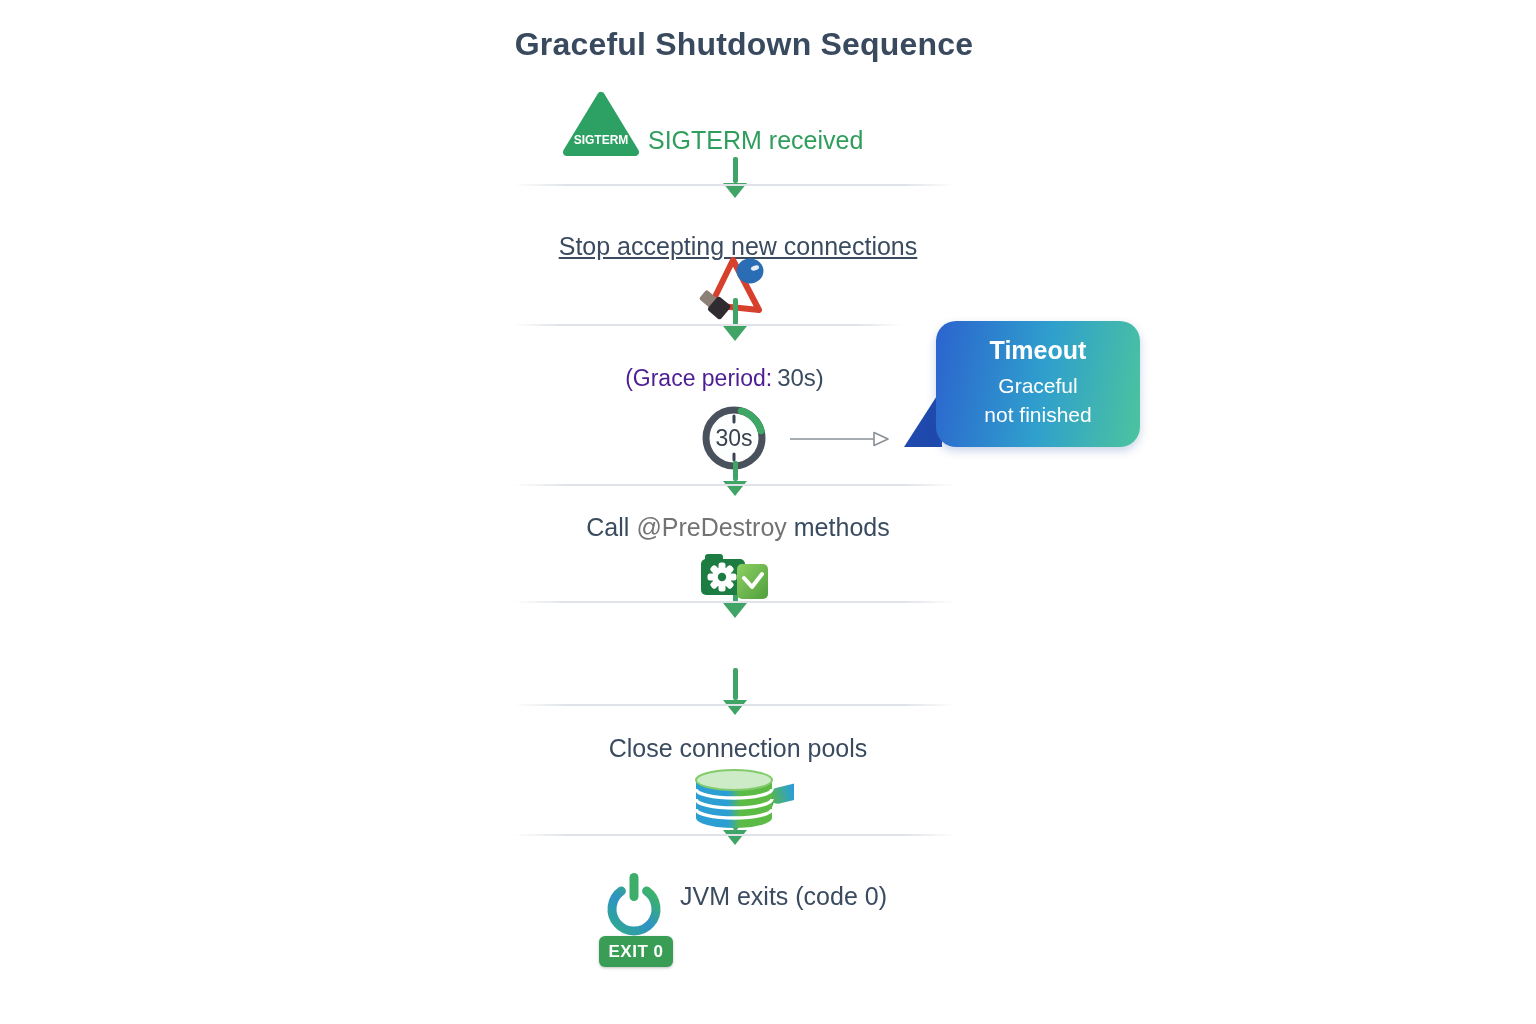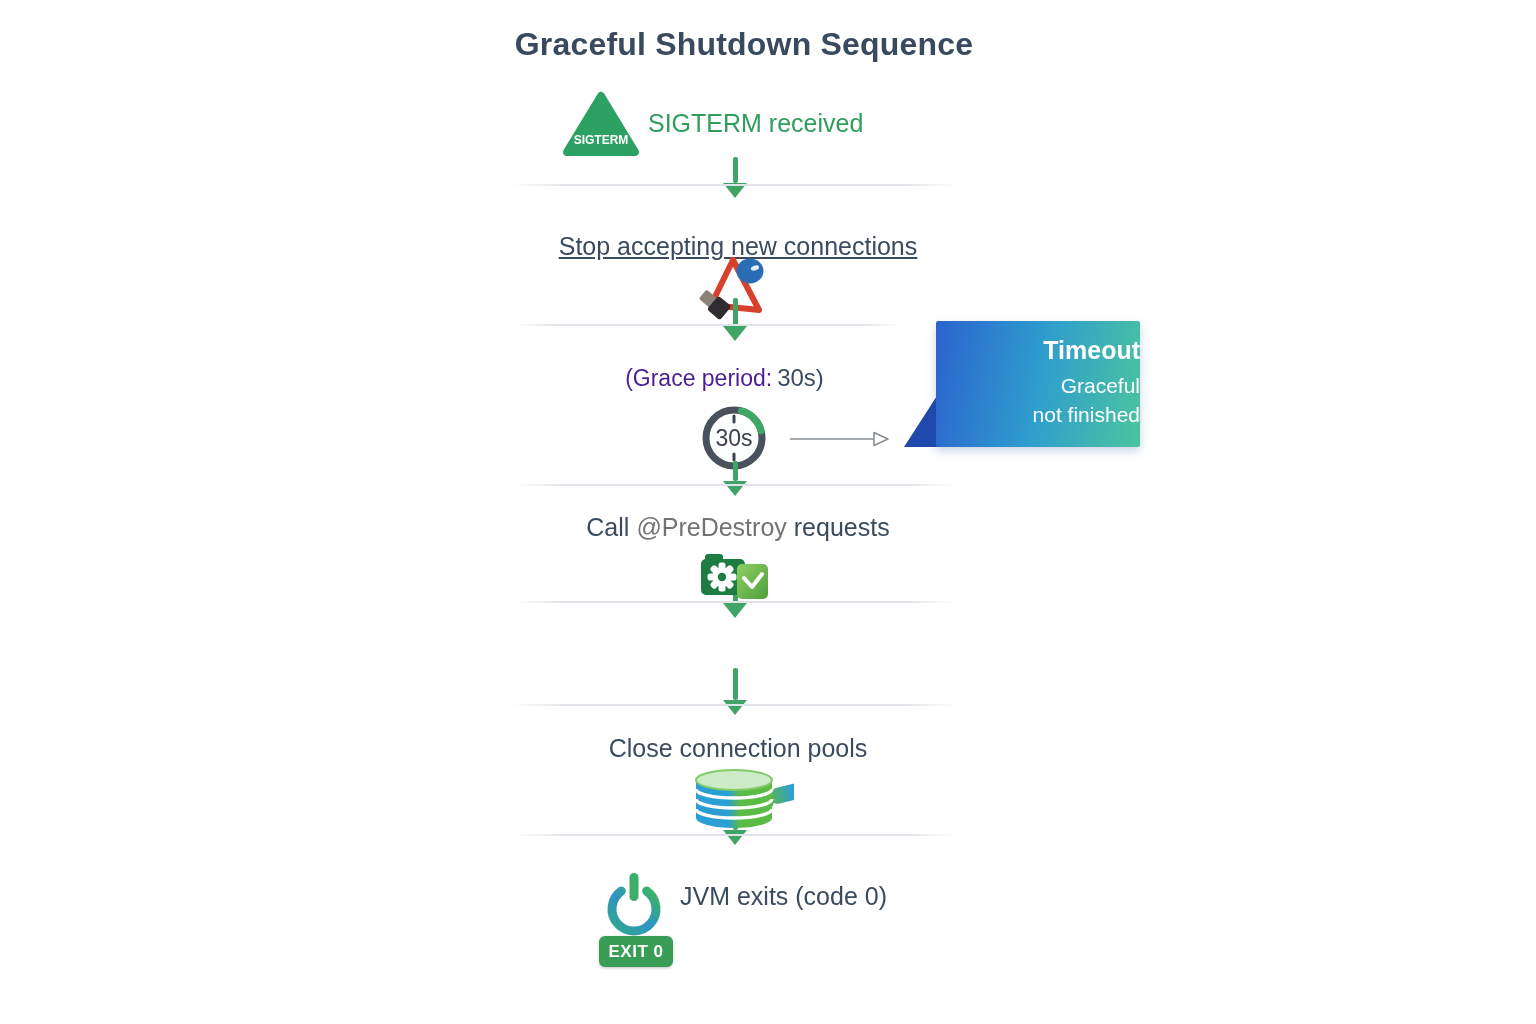--- a/index.html
+++ b/index.html
@@ -14,24 +14,24 @@
   .step-label{font-size:25px;color:#3a4b60;text-align:center;white-space:nowrap;}
   .green-txt{color:#2f9e5c;}
   .hl{color:#737373;margin:0 7px;}
   .note{font-size:23px;color:#4c1d95;margin-left:9px;}
   .note-val{font-size:24px;color:#3a4b60;margin-left:5px;}
   .divider{height:2px;background:linear-gradient(90deg,rgba(223,227,232,0),#dfe3e8 12%,#dfe3e8 88%,rgba(223,227,232,0));}
   .varrow{display:flex;flex-direction:column;align-items:center;width:24px;}
   .varrow .stem{width:5px;background:#3fa465;border-radius:2px;}
   .varrow .head{width:0;height:0;border-left:12px solid transparent;border-right:12px solid transparent;border-top:15px solid #3fa465;}
   .callout{
-    width:204px;height:126px;border-radius:2px;
+    width:204px;height:126px;border-radius:20px;
     background:linear-gradient(100deg,#2b63ce 0%,#2f9fcd 52%,#4cc49e 100%);
     box-shadow:0 4px 10px rgba(40,80,160,0.25);
-    display:flex;flex-direction:column;align-items:flex-end;color:#ffffff;
+    display:flex;flex-direction:column;align-items:center;color:#ffffff;
   }
   .callout .c-title{font-size:25px;font-weight:700;margin-top:15px;}
   .callout .c-line{font-size:21px;line-height:29px;}
   .callout .c-line.first{margin-top:6px;}
   .badge{
     background:#3a9d55;border-radius:6px;color:#ffffff;font-weight:700;font-size:17px;
     display:flex;align-items:center;justify-content:center;letter-spacing:0.5px;
     box-shadow:0 1px 3px rgba(0,0,0,0.25);
   }
   svg{display:block;}
@@ -42,21 +42,21 @@
 <div class="canvas">
 
   <div class="abs title" style="left:468px;top:26px;width:552px;">Graceful Shutdown Sequence</div>
 
   <span class="abs" style="left:562px;top:90px;">
     <svg width="78" height="68" viewBox="0 0 78 68">
       <polygon points="39,6 73,62 5,62" fill="#2da163" stroke="#2da163" stroke-width="8" stroke-linejoin="round"></polygon>
       <text x="39" y="54" text-anchor="middle" font-size="12" font-weight="700" fill="#ffffff" font-family="Liberation Sans, sans-serif">SIGTERM</text>
     </svg>
   </span>
-  <div class="abs step-label green-txt" style="left:648px;top:109px;text-align:center;">SIGTERM received</div>
+  <div class="abs step-label green-txt" style="left:648px;top:126px;text-align:center;">SIGTERM received</div>
 
   <div class="abs varrow" style="left:723px;top:157px;">
     <div class="stem" style="height:26px;"></div>
       <div class="head"></div>
   </div>
   <div class="abs divider" style="left:513px;top:184px;width:444px;"></div>
 
   <div class="abs step-label" style="left:468px;top:232px;width:540px;text-decoration:underline;">Stop accepting new connections</div>
 
   <span class="abs" style="left:696px;top:250px;">
@@ -109,21 +109,21 @@
     <div class="c-line">not finished</div>
   </div>
 
   <div class="abs varrow" style="left:723px;top:461px;">
     <div class="stem" style="height:20px;"></div>
       <div class="head"></div>
   </div>
   <div class="abs divider" style="left:513px;top:484px;width:444px;"></div>
 
   <div class="abs step-label" style="left:468px;top:513px;width:540px;">
-    <span>Call</span><span class="hl">@PreDestroy</span><span>requests</span>
+    <span>Call</span><span class="hl">@PreDestroy</span><span>methods</span>
   </div>
 
   <div class="abs varrow" style="left:723px;top:577px;">
     <div class="stem" style="height:26px;"></div>
       <div class="head"></div>
   </div>
   <span class="abs" style="left:697px;top:551px;">
     <svg width="76" height="56" viewBox="0 0 76 56">
       <defs>
         <linearGradient id="lgq" x1="0" y1="0" x2="1" y2="1">

